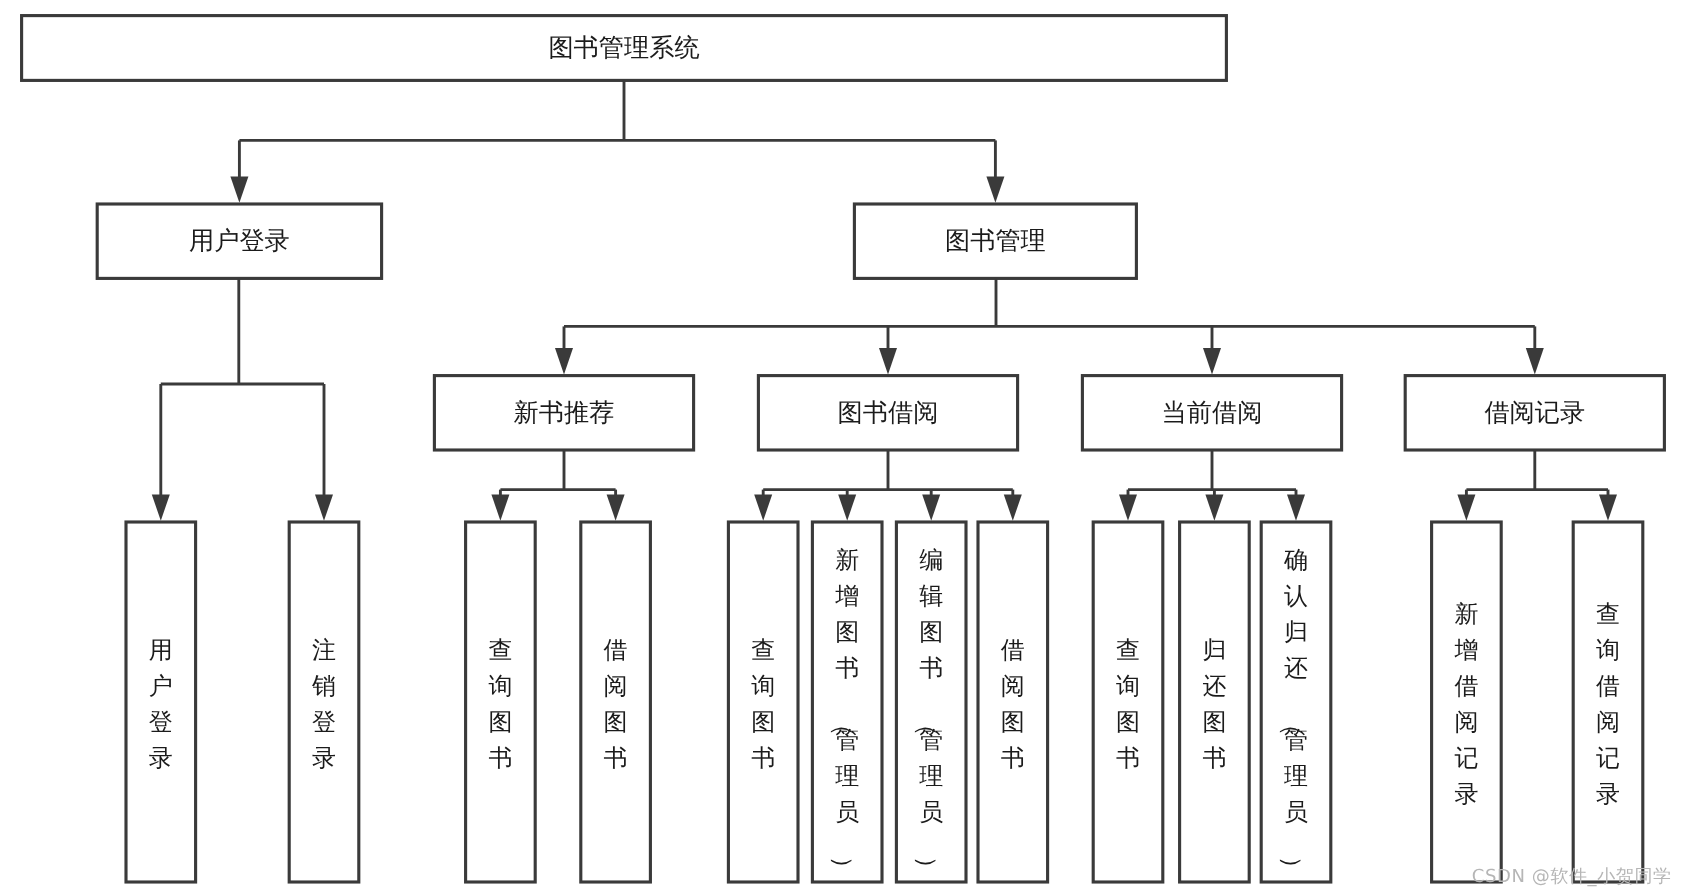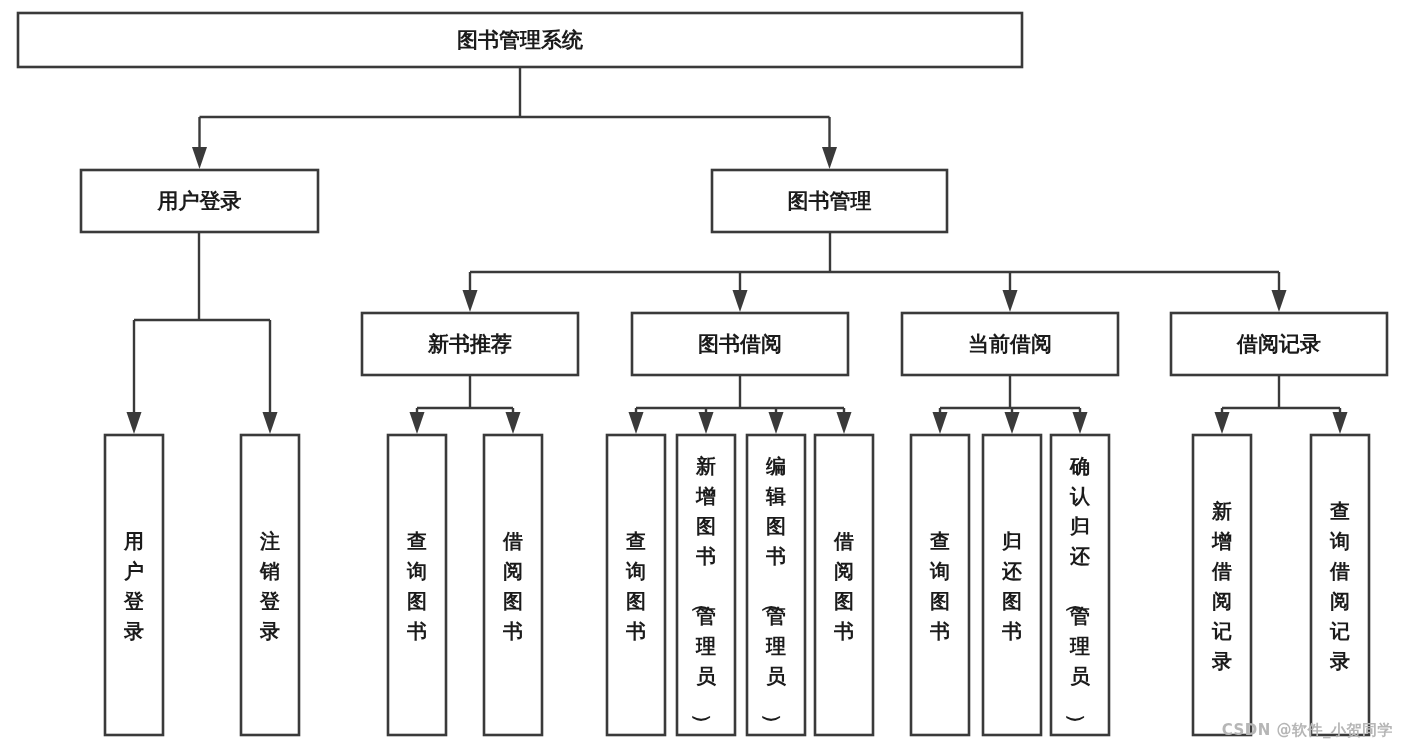--- a/index.html
+++ b/index.html
@@ -12,21 +12,20 @@
     width: 1405px;
     height: 747px;
     overflow: hidden;
     font-family: "DejaVu Sans", "Liberation Sans", sans-serif;
   }
   #diagram-root {
     position: relative;
     width: 1405px;
     height: 747px;
     background: #ffffff;
-    font-weight: bold;
   }
   svg#diagram-svg {
     position: absolute;
     top: 0;
     left: 0;
     width: 1405px;
     height: 747px;
     display: block;
   }
   .node-box {

